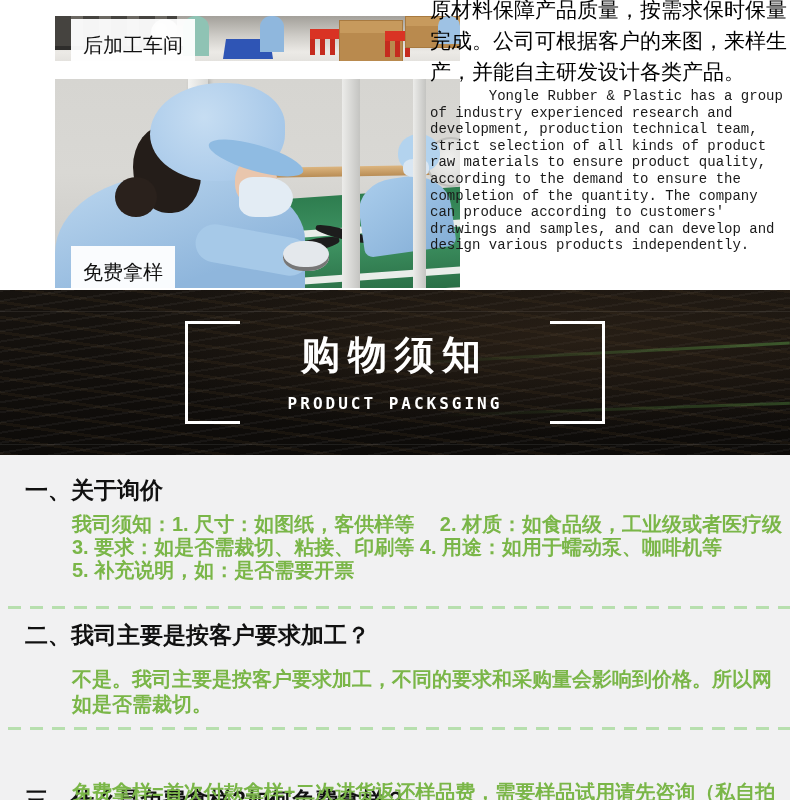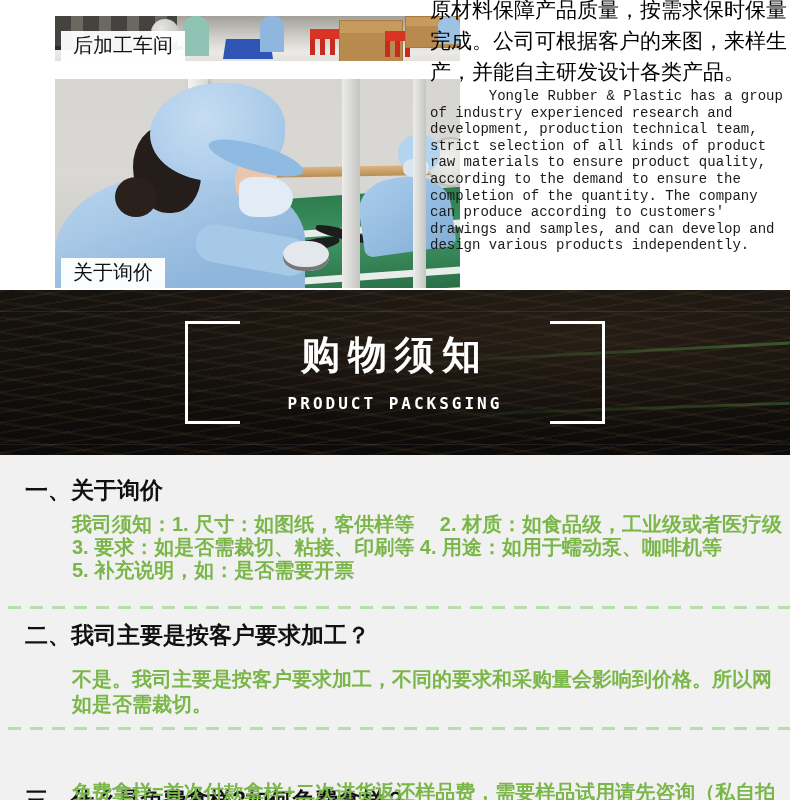--- a/index.html
+++ b/index.html
@@ -3,22 +3,22 @@
 <meta charset="utf-8">
 <style>
   html,body{margin:0;padding:0;background:#fff;}
   .page{position:relative;width:790px;height:800px;overflow:hidden;background:#fff;
         font-family:"Liberation Sans",sans-serif;}
 
   
   .photo{position:absolute;left:15px;overflow:hidden;background:#d8d7d3;}
   .photo1{top:0;width:405px;height:45px;}
   .photo2{top:63px;width:405px;height:209px;}
-  .photo-label{position:absolute;left:6px;bottom:0;background:rgba(255,255,255,.95);
-        color:#111;font-size:20px;line-height:24px;padding:2px 12px 4px;white-space:nowrap;}
+  .photo-label{position:absolute;left:16px;bottom:0;background:rgba(255,255,255,.95);
+        color:#111;font-size:20px;line-height:24px;padding:14px 12px 4px;white-space:nowrap;}
   .abs{position:absolute;}
 
   
   .p1-bg{inset:0;background:linear-gradient(180deg,#a3a09a 0%,#cfcdc8 45%,#eceae6 80%,#e4e2de 100%);}
   .p1-mach{left:0;top:0;width:122px;height:32px;
         background:repeating-linear-gradient(90deg,#45433f 0 16px,#6b6862 16px 28px);}
   .p1-table{left:0;top:30px;width:135px;height:4px;background:#2e2d2b;}
   .p1-pot{left:96px;top:3px;width:28px;height:28px;border-radius:50%;
         background:radial-gradient(circle at 35% 35%,#e6e6e4,#b9b9b7);}
   .p1-worker-teal{left:128px;top:0;width:26px;height:40px;border-radius:12px 12px 0 0;background:#8fc3b4;}
@@ -154,21 +154,21 @@
     <div class="abs p2-post q2"></div>
     <div class="abs p2-body"></div>
     <div class="abs p2-hair"></div>
     <div class="abs p2-bun"></div>
     <div class="abs p2-cap"></div>
     <div class="abs p2-face"></div>
     <div class="abs p2-mask"></div>
     <div class="abs p2-brim"></div>
     <div class="abs p2-arm"></div>
     <div class="abs p2-product"></div>
-    <span class="photo-label">关于询价</span>
+    <span class="photo-label">免费拿样</span>
   </figure>
 
   <p class="intro-cn">原材料保障产品质量，按需求保时保量完成。公司可根据客户的来图，来样生产，并能自主研发设计各类产品。</p>
   <p class="intro-en">Yongle Rubber &amp; Plastic has a group of industry experienced research and development, production technical team, strict selection of all kinds of product raw materials to ensure product quality, according to the demand to ensure the completion of the quantity. The company can produce according to customers' drawings and samples, and can develop and design various products independently.</p>
 
   <div class="banner">
     <div class="hairline hl-top"></div>
     <div class="hairline hl-bot"></div>
     <div class="streak sk1"></div>
     <div class="streak sk2"></div>

